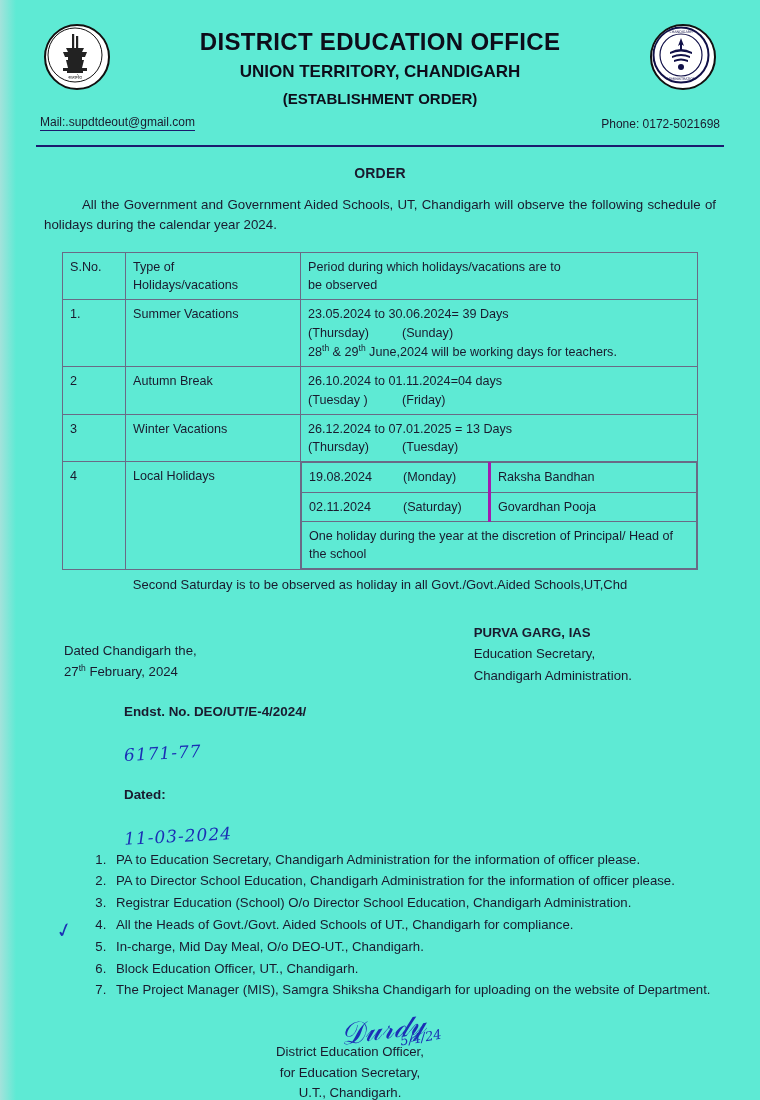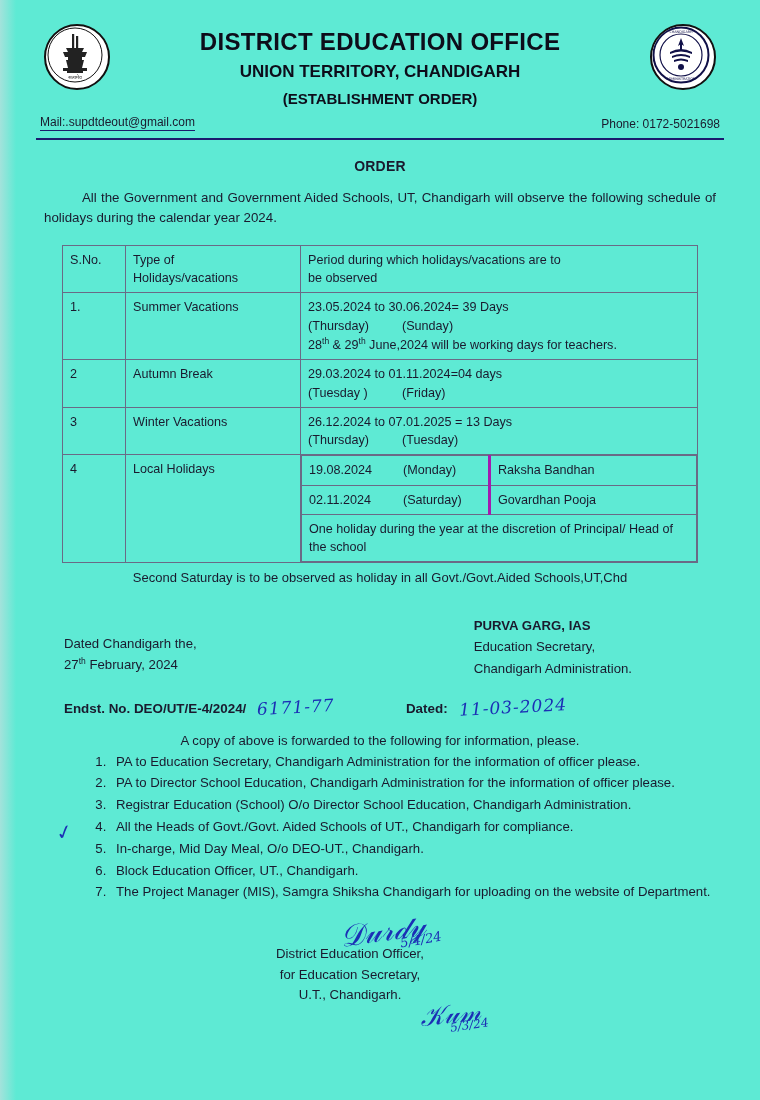--- a/index.html
+++ b/index.html
@@ -63,21 +63,21 @@
     font-size: 15px;
     font-weight: bold;
     margin-top: 8px;
     color: #0d0d1a;
   }
   .contact-row {
     display: flex;
     justify-content: space-between;
     align-items: flex-end;
     font-size: 12px;
-    padding: 6px 4px 7px 4px;
+    padding: 6px 4px 14px 4px;
     border-bottom: 2px solid #1b1b6e;
     margin-top: 2px;
   }
   .mail-line {
     border-bottom: 1px solid #1b1b6e;
     padding-bottom: 1px;
   }
   
   .order-title {
     text-align: center;
@@ -146,24 +146,25 @@
     justify-content: space-between;
     font-size: 13.2px;
     line-height: 1.6;
   }
   .sig-left { padding-left: 28px; padding-top: 18px; }
   .sig-right { padding-right: 92px; }
   .sig-right .name { font-weight: bold; }
   .endst-row {
     display: flex;
     align-items: baseline;
-    gap: 11px;
+    gap: 24px;
     font-size: 13.4px;
     font-weight: bold;
     margin: 18px 0 0 28px;
+    flex-direction: column;
   }
   .hand {
     font-family: "DejaVu Serif", serif;
     color: #1b2fb5;
     font-size: 17px;
     font-weight: normal;
     font-style: italic;
     letter-spacing: 1px;
     transform: rotate(-3deg);
     display: inline-block;
@@ -302,21 +303,21 @@
             <span class="date-col">(Thursday)</span><span>(Sunday)</span>
           </div>
           <div class="nowrap-just"><span>28</span><sup>th</sup><span> &amp; 29</span><sup>th</sup><span> June,2024 will be working days for teachers.</span></div>
         </td>
       </tr>
 
       <tr>
         <td class="c-sno">2</td>
         <td class="c-type">Autumn Break</td>
         <td class="c-period">
-          <div>29.03.2024 to 01.11.2024=04 days</div>
+          <div>26.10.2024 to 01.11.2024=04 days</div>
           <div>
             <span class="date-col">(Tuesday )</span><span>(Friday)</span>
           </div>
         </td>
       </tr>
 
       <tr>
         <td class="c-sno">3</td>
         <td class="c-type">Winter Vacations</td>
         <td class="c-period">
@@ -369,21 +370,20 @@
     </div>
   </div>
 
   <div class="endst-row">
     <span>Endst. No. DEO/UT/E-4/2024/</span>
     <span class="hand">6171-77</span>
     <span class="endst-dated">Dated:</span>
     <span class="hand">11-03-2024</span>
   </div>
 
-  <div class="copy-line">A copy of above is forwarded to the following for information, please.</div>
   <ol class="dist">
     <li>PA to Education Secretary, Chandigarh Administration for the information of officer please.</li>
     <li>PA to Director School Education, Chandigarh Administration for the information of officer please.</li>
     <li>Registrar Education (School) O/o Director School Education, Chandigarh Administration.</li>
     <li><span class="tick">✓</span><span>All the Heads of Govt./Govt. Aided Schools of UT., Chandigarh for compliance.</span></li>
     <li>In-charge, Mid Day Meal, O/o DEO-UT., Chandigarh.</li>
     <li>Block Education Officer, UT., Chandigarh.</li>
     <li>The Project Manager (MIS), Samgra Shiksha Chandigarh for uploading on the website of Department.</li>
   </ol>
 

